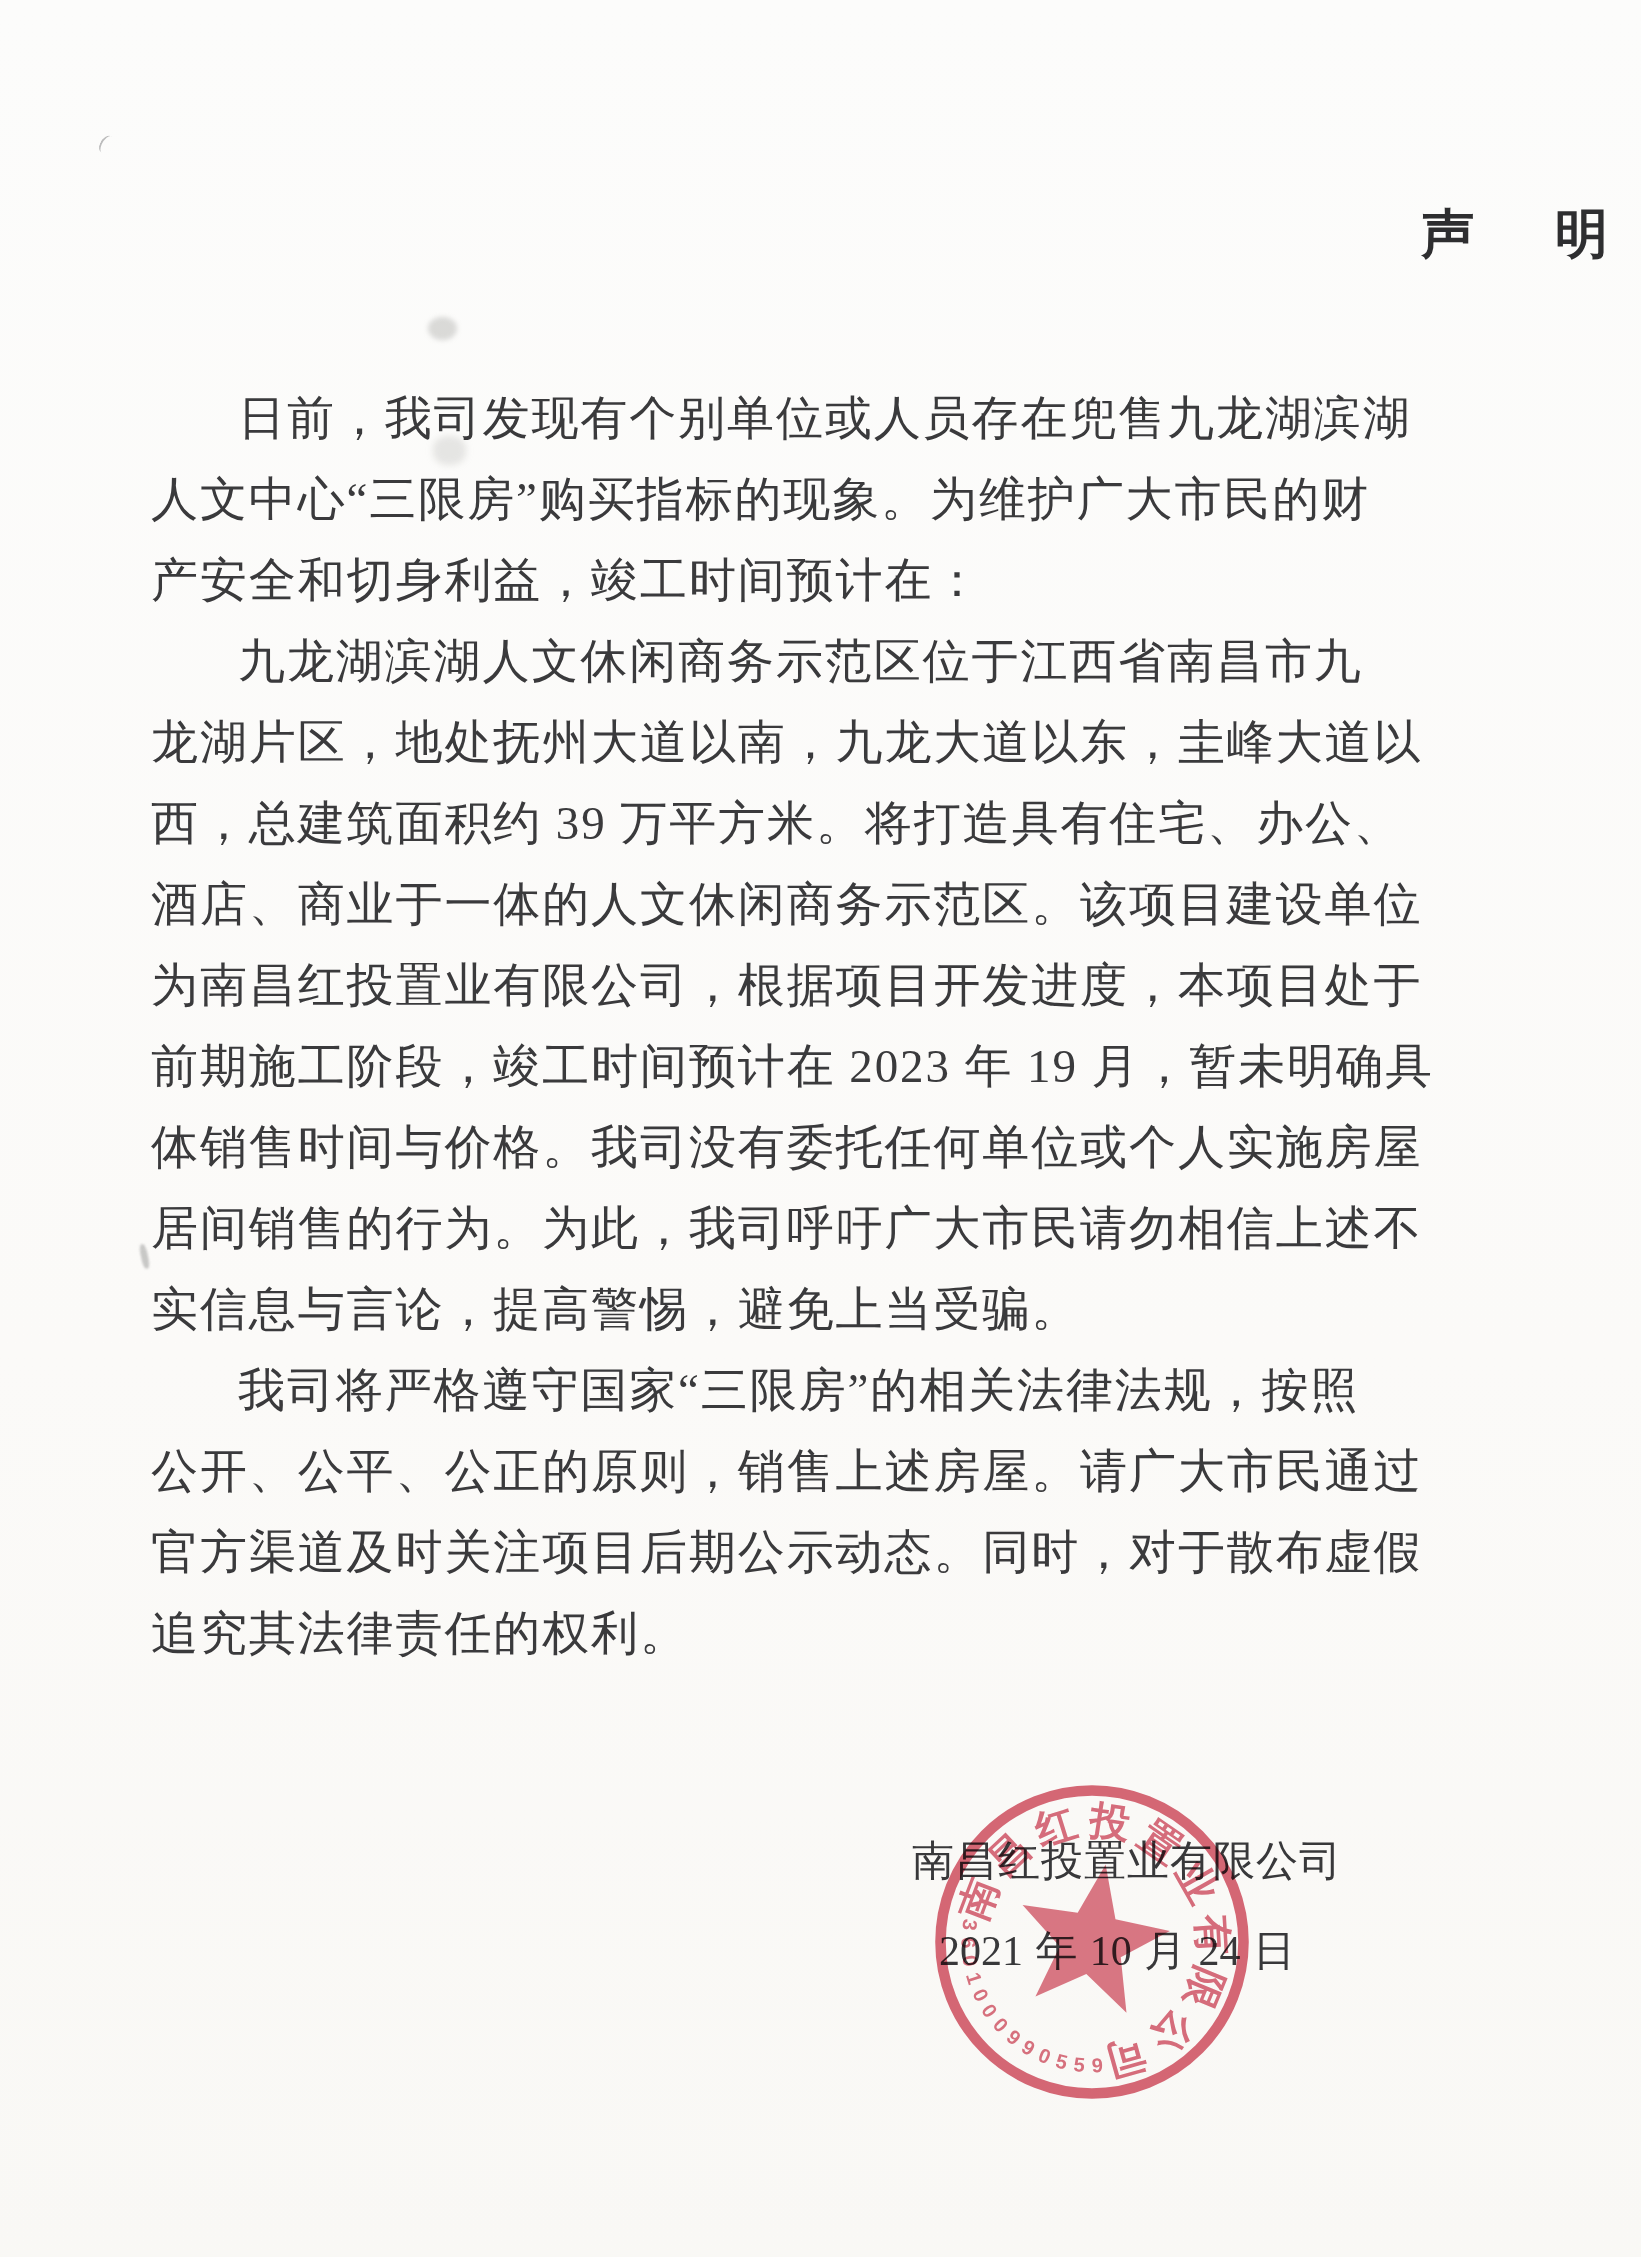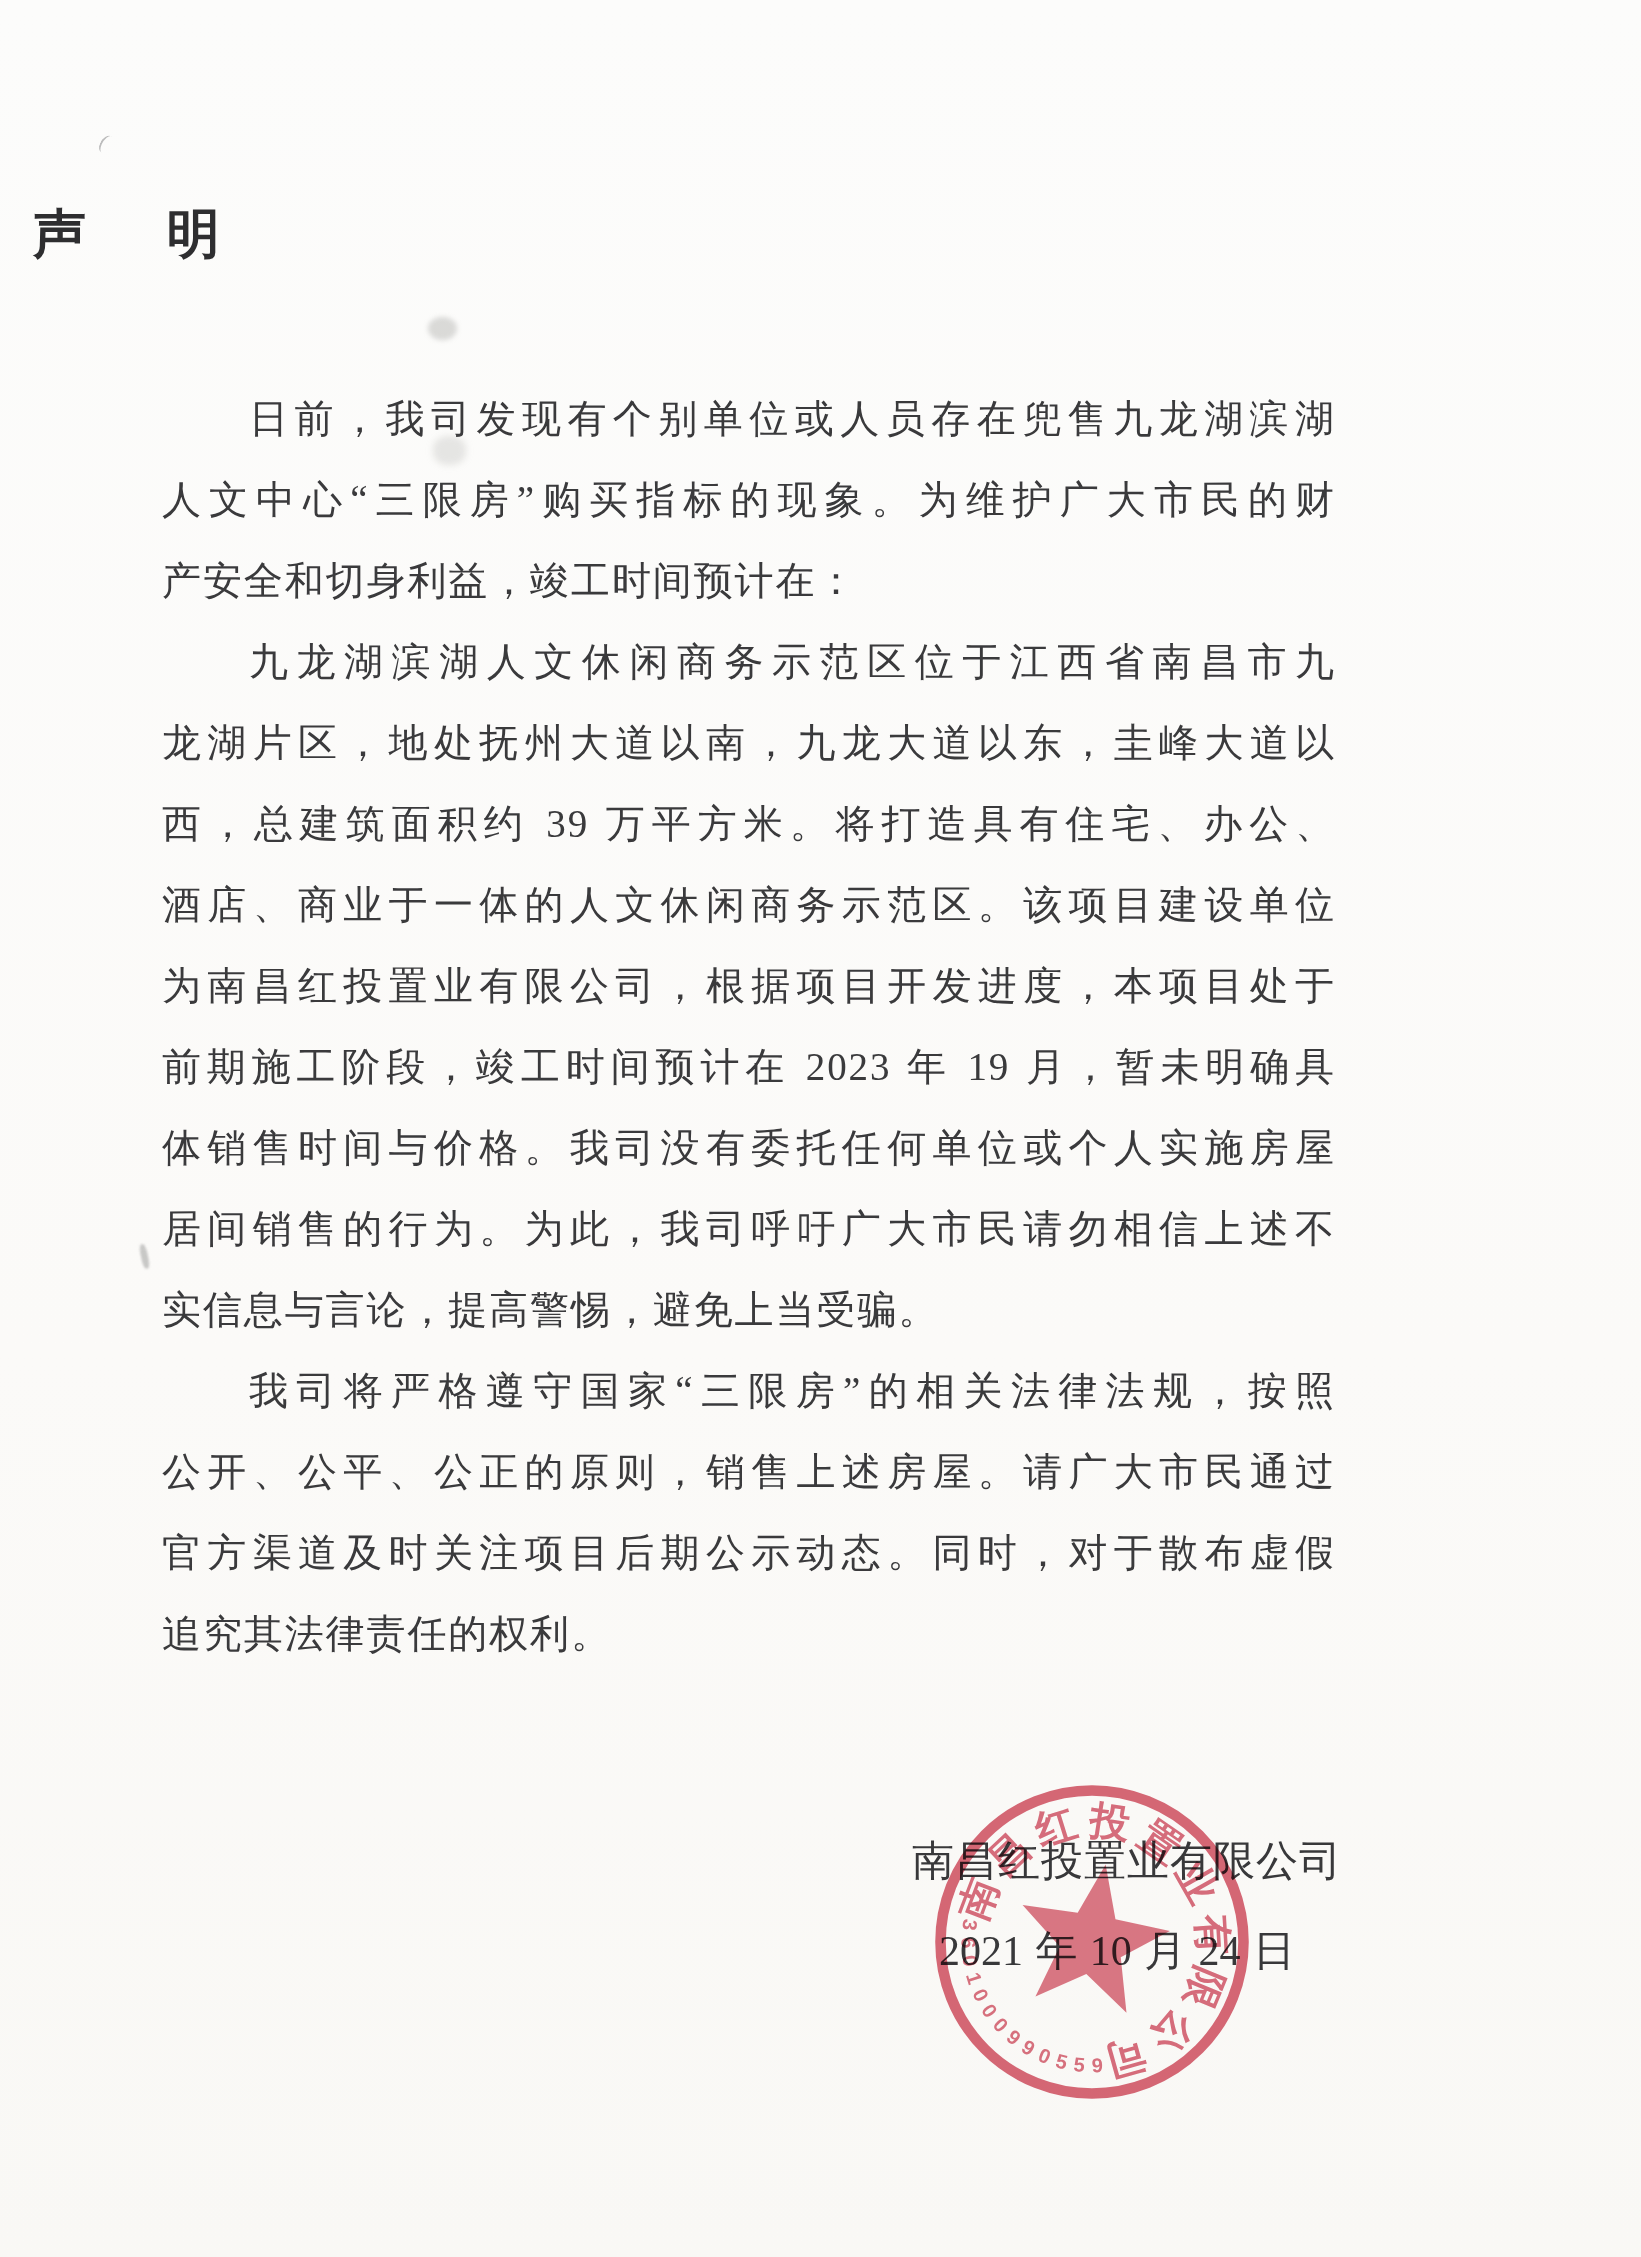--- a/index.html
+++ b/index.html
@@ -10,34 +10,34 @@
   }
   .page {
     position: relative;
     width: 1641px; height: 2257px;
     background: linear-gradient(180deg, #fcfcfb 0%, #fbfaf8 60%, #f9f8f5 100%);
     overflow: hidden;
   }
   .doc-title {
     position: absolute;
     top: 199px; left: 0; width: 100%;
-    text-align: left;
+    text-align: right;
     font-family: "Liberation Sans", sans-serif;
     font-weight: 700;
     font-size: 53px;
     color: #2e2e30;
     letter-spacing: 33px;
     text-indent: 33px; 
   }
   .doc-body {
     position: absolute;
-    left: 162px; top: 378px;
+    left: 151px; top: 378px;
     width: 1174px;
     color: #3a3a3c;
-    font-size: 39px;
+    font-size: 47px;
   }
   .para { margin: 0; }
   .line {
     height: 81px;
     line-height: 81px;
     text-align: justify;
     text-align-last: justify;
     white-space: nowrap;
     letter-spacing: 1.9px;
   }

